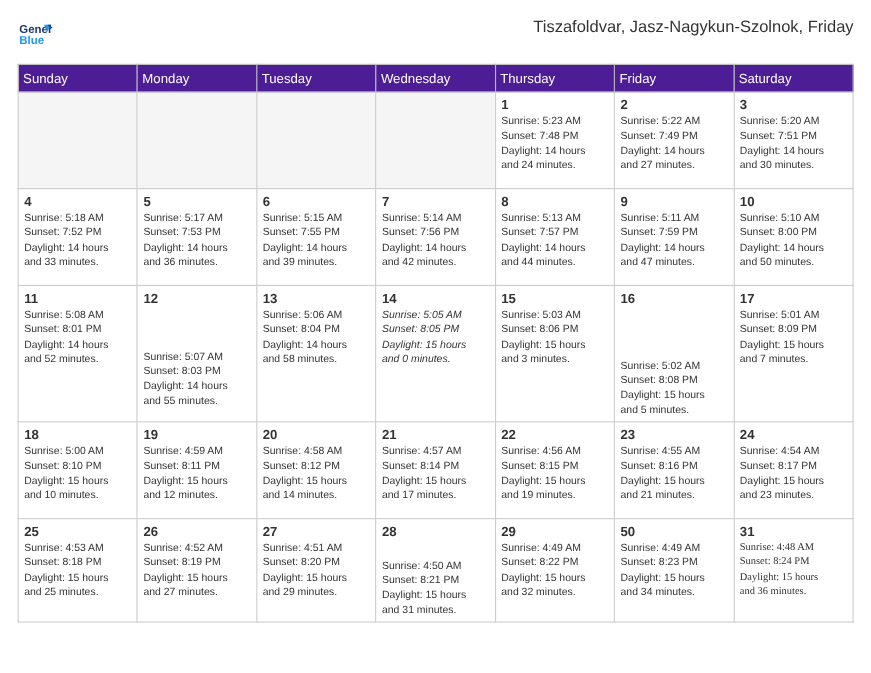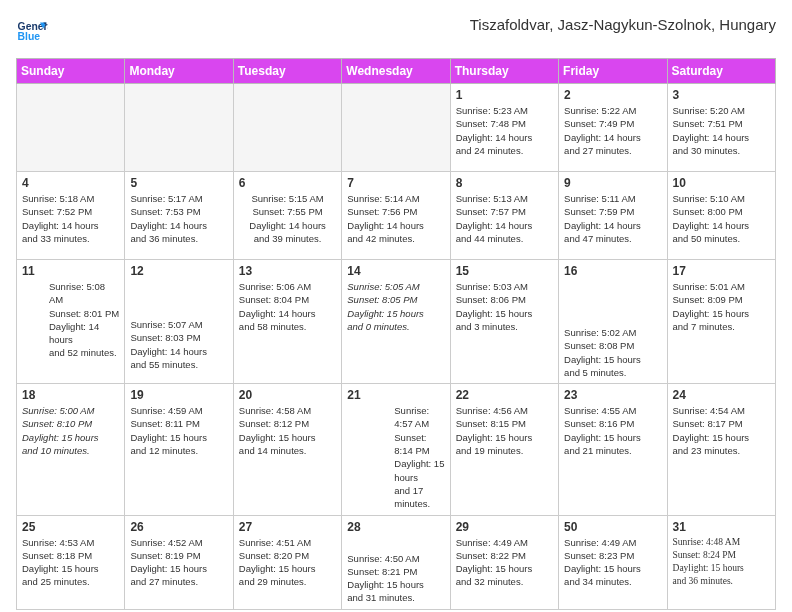--- a/index.html
+++ b/index.html
@@ -32,24 +32,24 @@
     .location-title {
       font-size: 15px;
       color: #333;
     }
     .calendar-table {
       width: 100%;
       border-collapse: collapse;
       table-layout: fixed;
     }
     .calendar-table th {
-      background: #d946ef;
+      background: #4c1d95;
       color: #fff;
       font-size: 12px;
-      font-weight: bold;
+      font-weight: normal;
       padding: 5px 4px;
       text-align: left;
       border: 1px solid #bbb;
     }
     .calendar-table td {
       vertical-align: top;
       border: 1px solid #ccc;
       padding: 4px 5px;
       height: 88px;
       font-size: 10px;
@@ -84,21 +84,21 @@
 <div class="top-row">
   <div class="header-logo">
     <svg class="logo-icon" viewBox="0 0 40 40" xmlns="http://www.w3.org/2000/svg">
       <text x="2" y="18" font-size="13" font-weight="bold" fill="#1a3a6b">General</text>
       <text x="2" y="30" font-size="13" font-weight="bold" fill="#2196F3">Blue</text>
       <polygon points="30,8 38,8 34,16" fill="#2196F3"></polygon>
       <polygon points="34,8 38,12 38,8" fill="#1a3a6b"></polygon>
     </svg>
   </div>
   <div class="title-area">
-    <div class="location-title">Tiszafoldvar, Jasz-Nagykun-Szolnok, Hungary</div>
+    <div class="location-title">Tiszafoldvar, Jasz-Nagykun-Szolnok, Friday</div>
   </div>
 </div>
 
 <table class="calendar-table">
   <thead>
     <tr id="weekday-header">
         <th>Sunday</th>
         <th>Monday</th>
         <th>Tuesday</th>
         <th>Wednesday</th>
@@ -145,21 +145,21 @@
         </td>
         <td>
           <span class="day-number">5</span>
           <div class="day-info" style="white-space: pre-line;">Sunrise: 5:17 AM
 Sunset: 7:53 PM
 Daylight: 14 hours
 and 36 minutes.</div>
         </td>
         <td>
           <span class="day-number">6</span>
-          <div class="day-info" style="white-space: pre-line; text-align: center;">Sunrise: 5:15 AM
+          <div class="day-info" style="white-space: pre-line;">Sunrise: 5:15 AM
 Sunset: 7:55 PM
 Daylight: 14 hours
 and 39 minutes.</div>
         </td>
         <td>
           <span class="day-number">7</span>
           <div class="day-info" style="white-space: pre-line;">Sunrise: 5:14 AM
 Sunset: 7:56 PM
 Daylight: 14 hours
 and 42 minutes.</div>
@@ -182,21 +182,21 @@
           <span class="day-number">10</span>
           <div class="day-info" style="white-space: pre-line;">Sunrise: 5:10 AM
 Sunset: 8:00 PM
 Daylight: 14 hours
 and 50 minutes.</div>
         </td>
       </tr>
       <tr>
         <td>
           <span class="day-number">11</span>
-          <div class="day-info" style="white-space: pre-line; margin-left: 27px;">Sunrise: 5:08 AM
+          <div class="day-info" style="white-space: pre-line;">Sunrise: 5:08 AM
 Sunset: 8:01 PM
 Daylight: 14 hours
 and 52 minutes.</div>
         </td>
         <td>
           <span class="day-number">12</span>
           <div class="day-info" style="white-space: pre-line; margin-top: 40px;">Sunrise: 5:07 AM
 Sunset: 8:03 PM
 Daylight: 14 hours
 and 55 minutes.</div>
@@ -233,42 +233,42 @@
           <span class="day-number">17</span>
           <div class="day-info" style="white-space: pre-line;">Sunrise: 5:01 AM
 Sunset: 8:09 PM
 Daylight: 15 hours
 and 7 minutes.</div>
         </td>
       </tr>
       <tr>
         <td>
           <span class="day-number">18</span>
-          <div class="day-info" style="white-space: pre-line; font-style: italic;">Sunrise: 5:00 AM
+          <div class="day-info" style="white-space: pre-line;">Sunrise: 5:00 AM
 Sunset: 8:10 PM
 Daylight: 15 hours
 and 10 minutes.</div>
         </td>
         <td>
           <span class="day-number">19</span>
           <div class="day-info" style="white-space: pre-line;">Sunrise: 4:59 AM
 Sunset: 8:11 PM
 Daylight: 15 hours
 and 12 minutes.</div>
         </td>
         <td>
           <span class="day-number">20</span>
           <div class="day-info" style="white-space: pre-line;">Sunrise: 4:58 AM
 Sunset: 8:12 PM
 Daylight: 15 hours
 and 14 minutes.</div>
         </td>
         <td>
           <span class="day-number">21</span>
-          <div class="day-info" style="white-space: pre-line; margin-left: 47px;">Sunrise: 4:57 AM
+          <div class="day-info" style="white-space: pre-line;">Sunrise: 4:57 AM
 Sunset: 8:14 PM
 Daylight: 15 hours
 and 17 minutes.</div>
         </td>
         <td>
           <span class="day-number">22</span>
           <div class="day-info" style="white-space: pre-line;">Sunrise: 4:56 AM
 Sunset: 8:15 PM
 Daylight: 15 hours
 and 19 minutes.</div>

